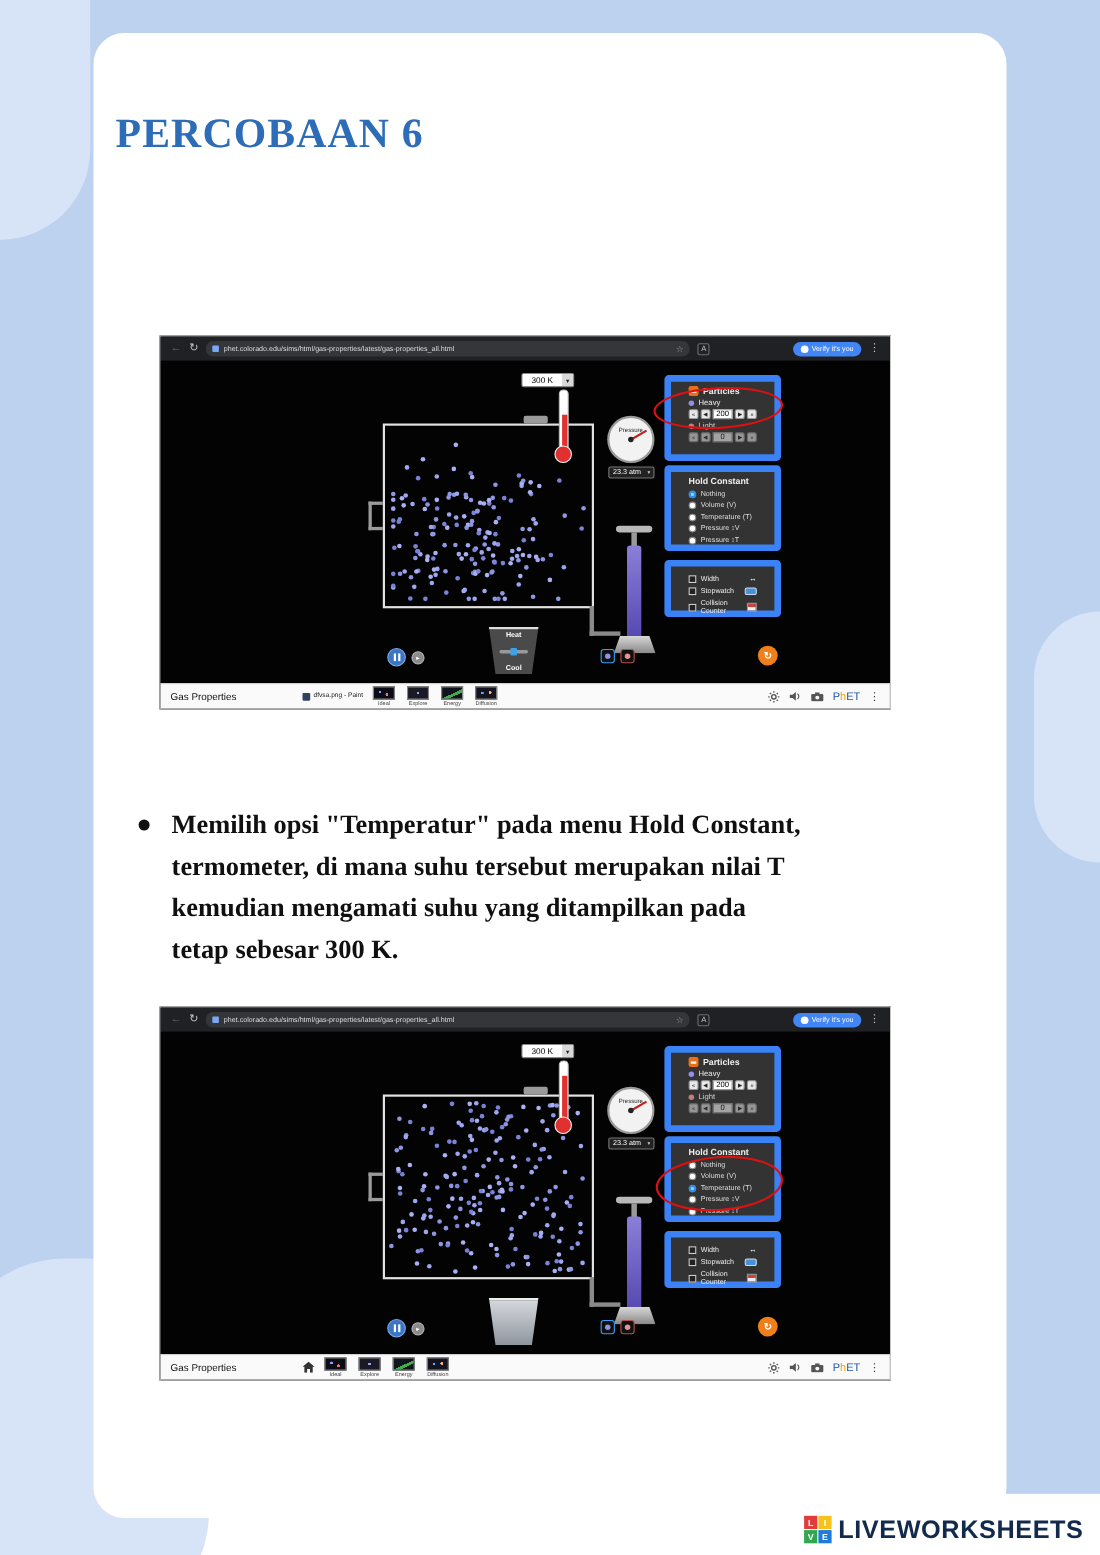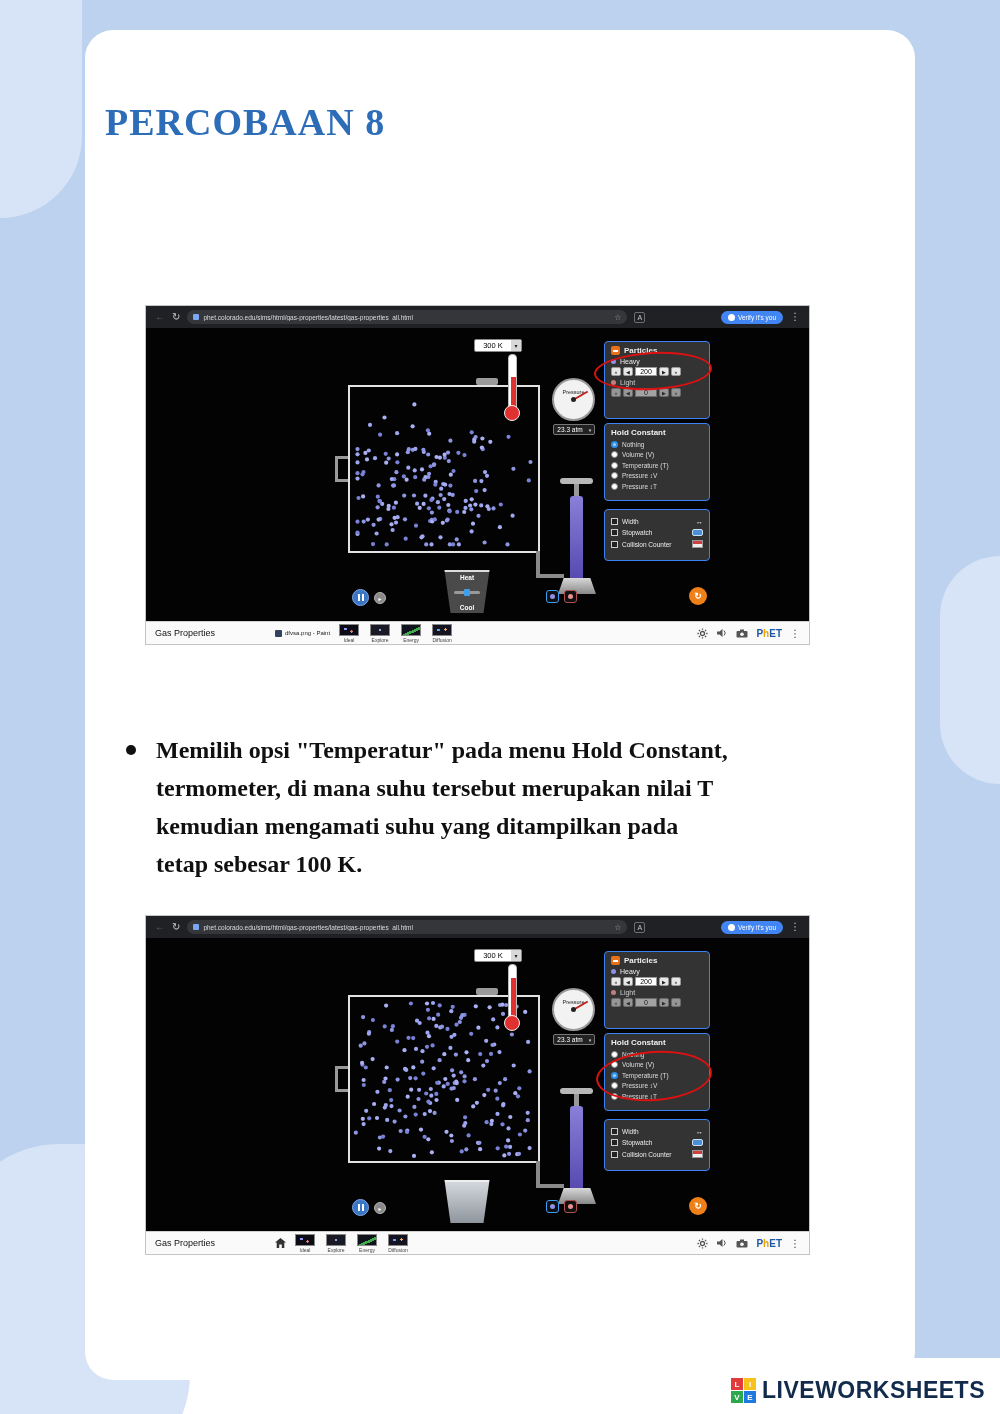--- a/index.html
+++ b/index.html
@@ -57,21 +57,21 @@
   .bulb { position:absolute; left:358px; top:77px; width:16px; height:16px; border-radius:50%; background:#e03030; border:1.5px solid #f2f2f2; }
 
   .gauge { position:absolute; left:406px; top:50px; width:43px; height:43px; border-radius:50%; background:#f2f2f2; border:2px solid #9a9a9a; }
   .gauge .glabel { position:absolute; top:9px; left:0; width:100%; text-align:center; font-size:5.5px; color:#222; }
   .gauge .needle { position:absolute; left:19px; top:19px; width:17px; height:2px; background:#c02020; transform-origin:0 50%; transform:rotate(-30deg); }
   .gauge .hub { position:absolute; left:17px; top:17px; width:5px; height:5px; border-radius:50%; background:#222; }
   .gval { position:absolute; left:407px; top:96px; width:42px; height:11px; background:#222; border:1px solid #777; border-radius:2px; display:flex; align-items:center; color:#fff; overflow:hidden; }
   .gval .gv { flex:1; font-size:6.5px; text-align:center; }
   .gval .gcaret { width:8px; font-size:5px; text-align:center; color:#ccc; }
 
-  .panel { position:absolute; left:458px; width:106px; background:#333; border:1px solid #3b82f6; border-radius:4px; padding:4px 6px; color:#eee; }
+  .panel { position:absolute; left:458px; width:106px; background:#333; border:6px solid #3b82f6; border-radius:4px; padding:4px 16px; color:#eee; }
   .p-particles { top:13px; height:78px; }
   .p-hold { top:95px; height:78px; }
   .p-tools { top:181px; height:52px; }
   .phead { display:flex; align-items:center; gap:4px; font-weight:bold; font-size:8px; }
   .orange-icon { width:9px; height:9px; background:#e8701a; border-radius:2px; position:relative; flex:0 0 auto; }
   .orange-icon::after { content:""; position:absolute; left:2px; top:4px; width:5px; height:1.5px; background:#fff; }
   .prow { display:flex; align-items:center; gap:4px; margin-top:3px; font-size:7px; }
   .pdot { width:5px; height:5px; border-radius:50%; flex:0 0 auto; }
   .pdot.heavy { background:#8d92e8; }
   .pdot.light { background:#e89090; }
@@ -125,41 +125,41 @@
   .paintchip { display:flex; align-items:center; gap:3px; font-size:6px; color:#222; }
   .painticon { width:7px; height:7px; background:#31425f; border-radius:1px; }
   .tabthumb { display:flex; flex-direction:column; align-items:center; width:24px; }
   .thumbimg { width:20px; height:12px; border:1px solid #888; }
   .t-ideal .thumbimg { background:radial-gradient(circle 1.2px at 30% 40%, #99f 0 1.2px, transparent 1.3px), radial-gradient(circle 1.2px at 65% 65%, #e77 0 1.2px, transparent 1.3px), #0c0c16; }
   .t-explore .thumbimg { background:radial-gradient(circle 1.2px at 50% 50%, #9ad 0 1.2px, transparent 1.3px), #1a1a26; }
   .t-energy .thumbimg { background:linear-gradient(155deg, transparent 54%, #3fae4a 54%, #3fae4a 70%, transparent 70%), #10141c; }
   .t-diffusion .thumbimg { background:radial-gradient(circle 1.2px at 30% 50%, #6af 0 1.2px, transparent 1.3px), radial-gradient(circle 1.2px at 70% 45%, #fa6 0 1.2px, transparent 1.3px), #141420; }
   .tlabel { font-size:5px; color:#444; margin-top:1px; }
   .sb-right { margin-left:auto; display:flex; align-items:center; gap:8px; }
-  .phet-logo { font-size:10px; font-weight:700; letter-spacing:0; }
+  .phet-logo { font-size:10px; font-weight:400; letter-spacing:0; }
   .sb-dots { font-size:10px; color:#333; }
 
   
   .lw { position:absolute; right:15px; bottom:10px; z-index:5; display:flex; align-items:center; gap:6px; font-family:"Liberation Sans", sans-serif; }
   .lw-blocks { display:grid; grid-template-columns:12px 12px; grid-auto-rows:12px; gap:1px; }
   .lw-block { display:flex; align-items:center; justify-content:center; font-size:8px; font-weight:800; color:#fff; }
   .lw-text { font-size:23px; font-weight:800; color:#122a4c; letter-spacing:0.5px; }
 </style>
 </head>
 <body>
 
 <div class="page">
   <div class="blob blob-tl"></div>
   <div class="blob blob-r"></div>
   <div class="band"></div>
   <div class="blob blob-bl"></div>
   <div class="card"></div>
 
   <div class="layer">
-    <div class="doc-title">PERCOBAAN 8</div>
+    <div class="doc-title">PERCOBAAN 6</div>
 
 
     <div class="screenshot shot-1 shot-a">
       <div class="bbar">
         <span class="bicon dim">←</span>
         <span class="bicon">↻</span>
         <div class="urlpill">
           <span class="favicon"></span>
           <span class="urltext">phet.colorado.edu/sims/html/gas-properties/latest/gas-properties_all.html</span>
           <span class="pillstar">☆</span>
@@ -513,21 +513,21 @@
         </div>
       </div>
     </div>
 
     <div class="bullet bullet-2">
       <span class="dot"></span>
       <div class="lines">
         <div>Memilih opsi "Temperatur" pada menu Hold Constant,</div>
         <div>termometer, di mana suhu tersebut merupakan nilai T</div>
         <div>kemudian mengamati suhu yang ditampilkan pada</div>
-        <div>tetap sebesar 100 K.</div>
+        <div>tetap sebesar 300 K.</div>
       </div>
     </div>
 
     <div class="screenshot shot-2 shot-b">
       <div class="bbar">
         <span class="bicon dim">←</span>
         <span class="bicon">↻</span>
         <div class="urlpill">
           <span class="favicon"></span>
           <span class="urltext">phet.colorado.edu/sims/html/gas-properties/latest/gas-properties_all.html</span>

